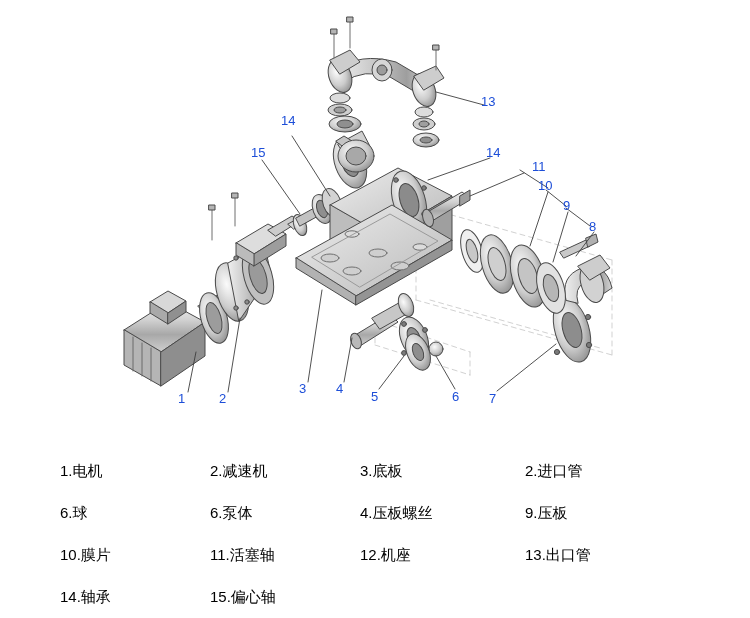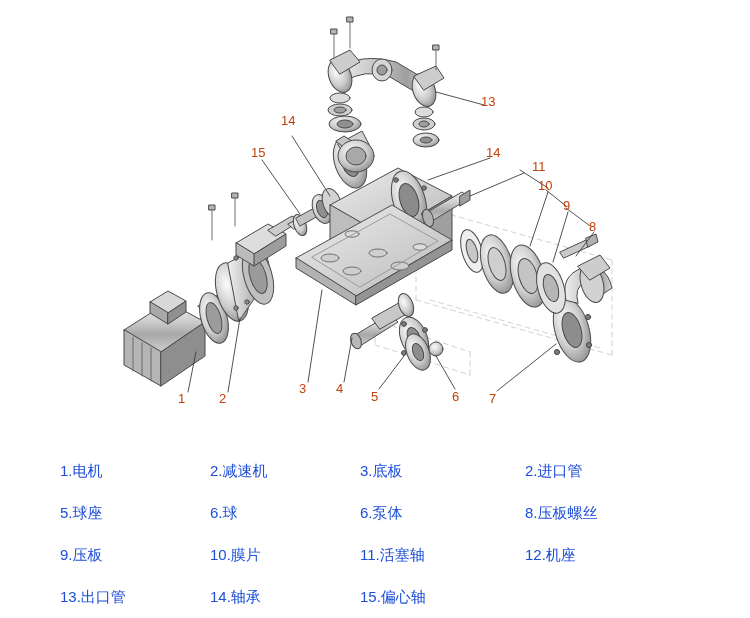--- a/index.html
+++ b/index.html
@@ -8,33 +8,33 @@
     font-family:"Liberation Sans", sans-serif;
     color:#1a1a1a;overflow:hidden;position:relative;
   }
   #stage{position:relative;width:750px;height:618px;}
 
   
   .drawing{position:absolute;left:0;top:0;width:750px;height:430px;}
   .drawing svg{display:block;}
 
   .lbl{
-    position:absolute;font-size:13px;color:#c2410c;
+    position:absolute;font-size:13px;color:#1d4ed8;
     font-family:"Liberation Sans", sans-serif;
     line-height:1;white-space:nowrap;
   }
 
   
   .legend{
     position:absolute;left:60px;top:462px;width:640px;
     display:grid;grid-template-columns:150px 150px 165px 170px;
     row-gap:23px;
   }
   .legend-item{
-    font-size:15px;color:#1d4ed8;white-space:nowrap;
+    font-size:15px;color:#000000;white-space:nowrap;
     font-family:"Liberation Sans", sans-serif;
   }
 </style>
 </head>
 <body>
 
 <div id="stage">
 
   <div class="drawing">
     <svg width="750" height="430" viewBox="0 0 750 430" xmlns="http://www.w3.org/2000/svg">
@@ -303,24 +303,23 @@
     <div class="lbl" style="left:281px;top:114px;">14</div>
     <div class="lbl" style="left:251px;top:146px;">15</div>
   </div>
 
   <div class="legend">
     <div class="legend-item">1.电机</div>
     <div class="legend-item">2.减速机</div>
     <div class="legend-item">3.底板</div>
     <div class="legend-item">2.进口管</div>
 
-    <div class="legend-item">5.球座</div>
     <div class="legend-item">6.球</div>
     <div class="legend-item">6.泵体</div>
-    <div class="legend-item">8.压板螺丝</div>
+    <div class="legend-item">4.压板螺丝</div>
 
     <div class="legend-item">9.压板</div>
     <div class="legend-item">10.膜片</div>
     <div class="legend-item">11.活塞轴</div>
     <div class="legend-item">12.机座</div>
 
     <div class="legend-item">13.出口管</div>
     <div class="legend-item">14.轴承</div>
     <div class="legend-item">15.偏心轴</div>
     <div class="legend-item"></div>

